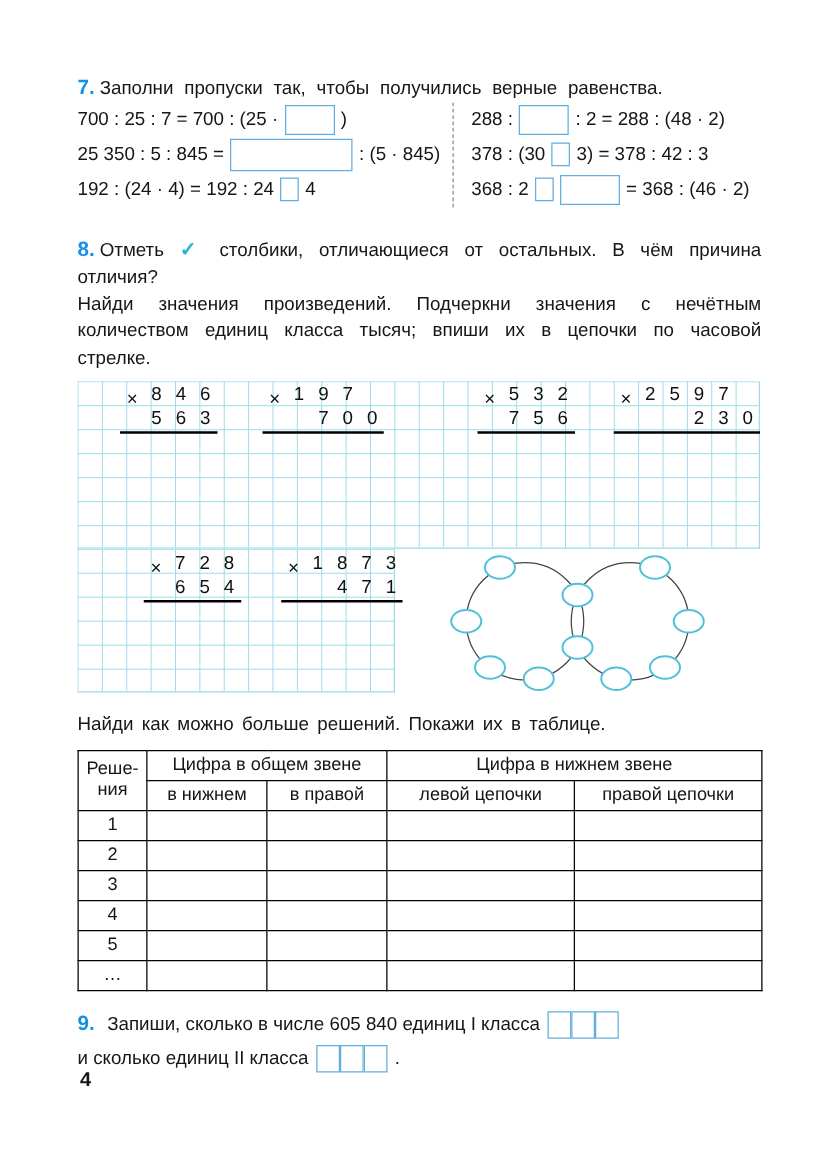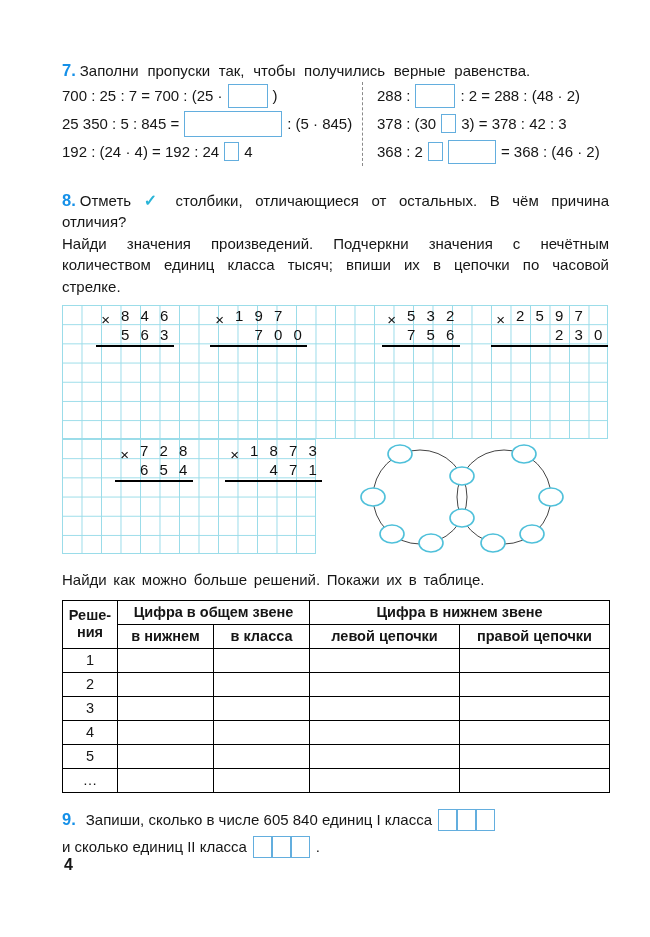--- a/index.html
+++ b/index.html
@@ -34,21 +34,21 @@
   .mult{position:absolute}
   .drow{display:flex;height:19.2px}
   .dcell{width:19.5px;text-align:center;line-height:19.2px;font-size:15px;color:#111}
   .times{transform:translateY(4px)}
   .mline{height:0;border-top:2px solid #000;margin-top:1px}
   .chains{position:absolute;left:296px;top:130px}
   .findline{margin-top:15px}
   
   table.sol{border-collapse:collapse;width:547px;margin-top:9px;table-layout:fixed}
   .sol th,.sol td{border:1.3px solid #000}
-  .sol th{font-weight:700;font-size:14.5px;line-height:17px;padding:3px 2px;vertical-align:middle}
+  .sol th{font-weight:400;font-size:14.5px;line-height:17px;padding:3px 2px;vertical-align:middle}
   .sol th.c1{white-space:pre-line}
   .sol td{height:24px;text-align:center;font-size:14.5px}
   
   .t9{margin-top:16px}
   .t9line{display:flex;align-items:center;font-size:15px;gap:6px;white-space:nowrap;margin-top:5px}
   .boxstrip{display:inline-flex}
   .bcell{width:19px;height:22px;border:1.4px solid #63aede;background:#fff}
   .bcell + .bcell{border-left-width:0.7px}
   .pagenum{position:absolute;left:64px;top:856px;font-weight:700;font-size:16px}
 </style>
@@ -238,21 +238,21 @@
         </colgroup>
         <thead>
           <tr>
             <th class="c1" rowspan="2">Реше-
 ния</th>
             <th colspan="2">Цифра в общем звене</th>
             <th colspan="2">Цифра в нижнем звене</th>
           </tr>
           <tr>
             <th>в нижнем</th>
-            <th>в класса</th>
+            <th>в правой</th>
             <th>левой цепочки</th>
             <th>правой цепочки</th>
           </tr>
         </thead>
         <tbody>
           <tr>
             <td>1</td>
             <td></td>
               <td></td>
               <td></td>

